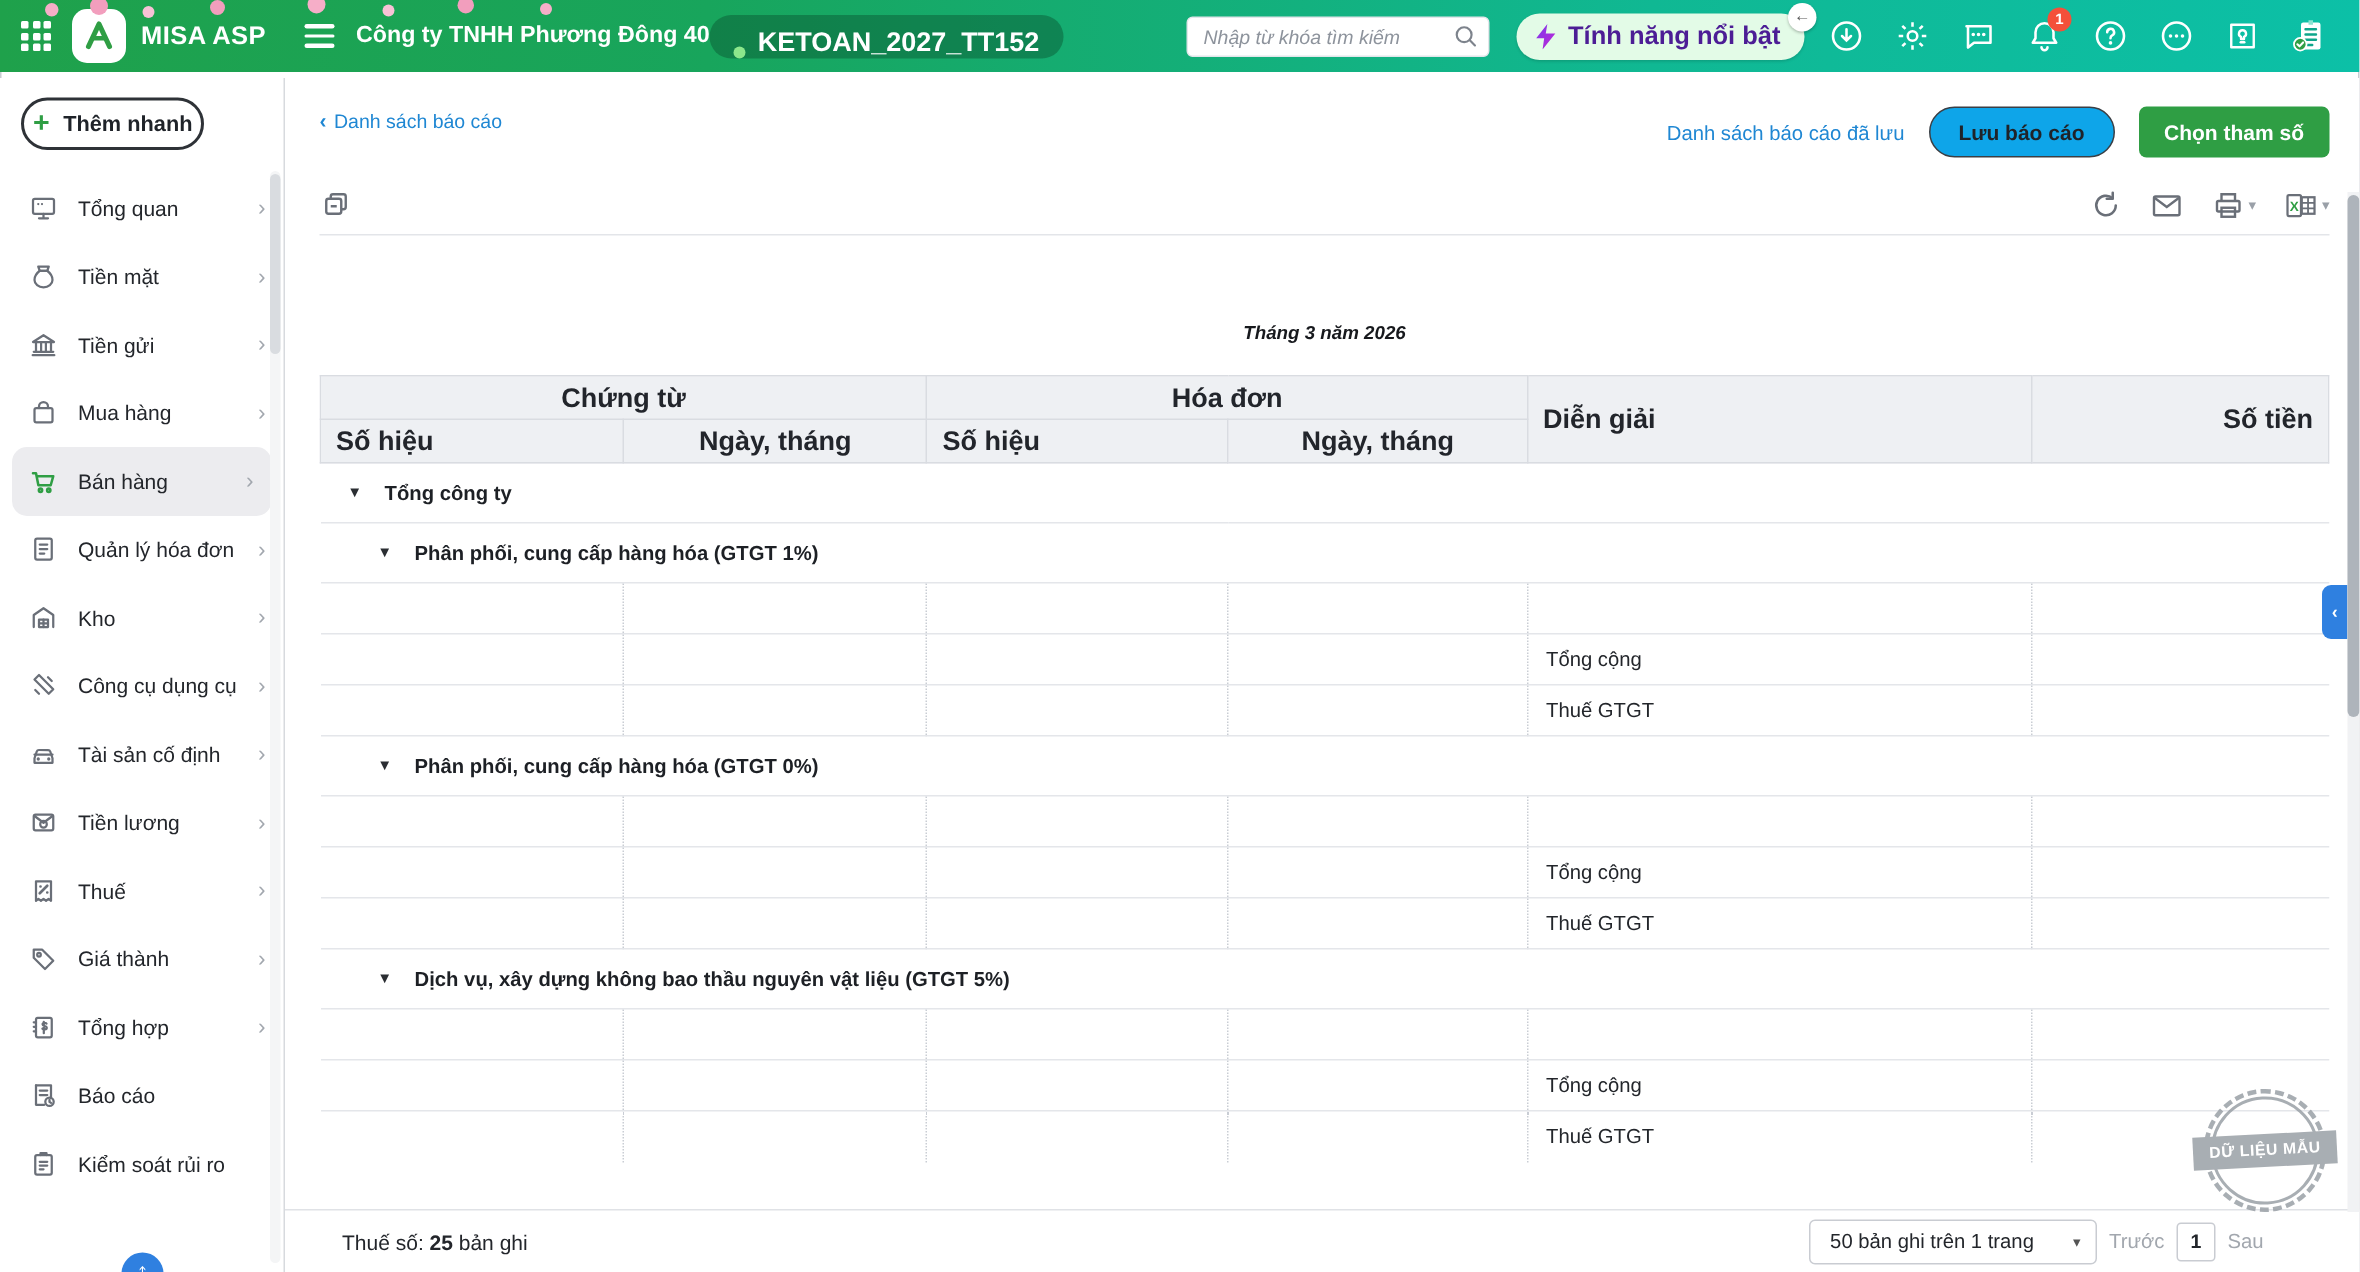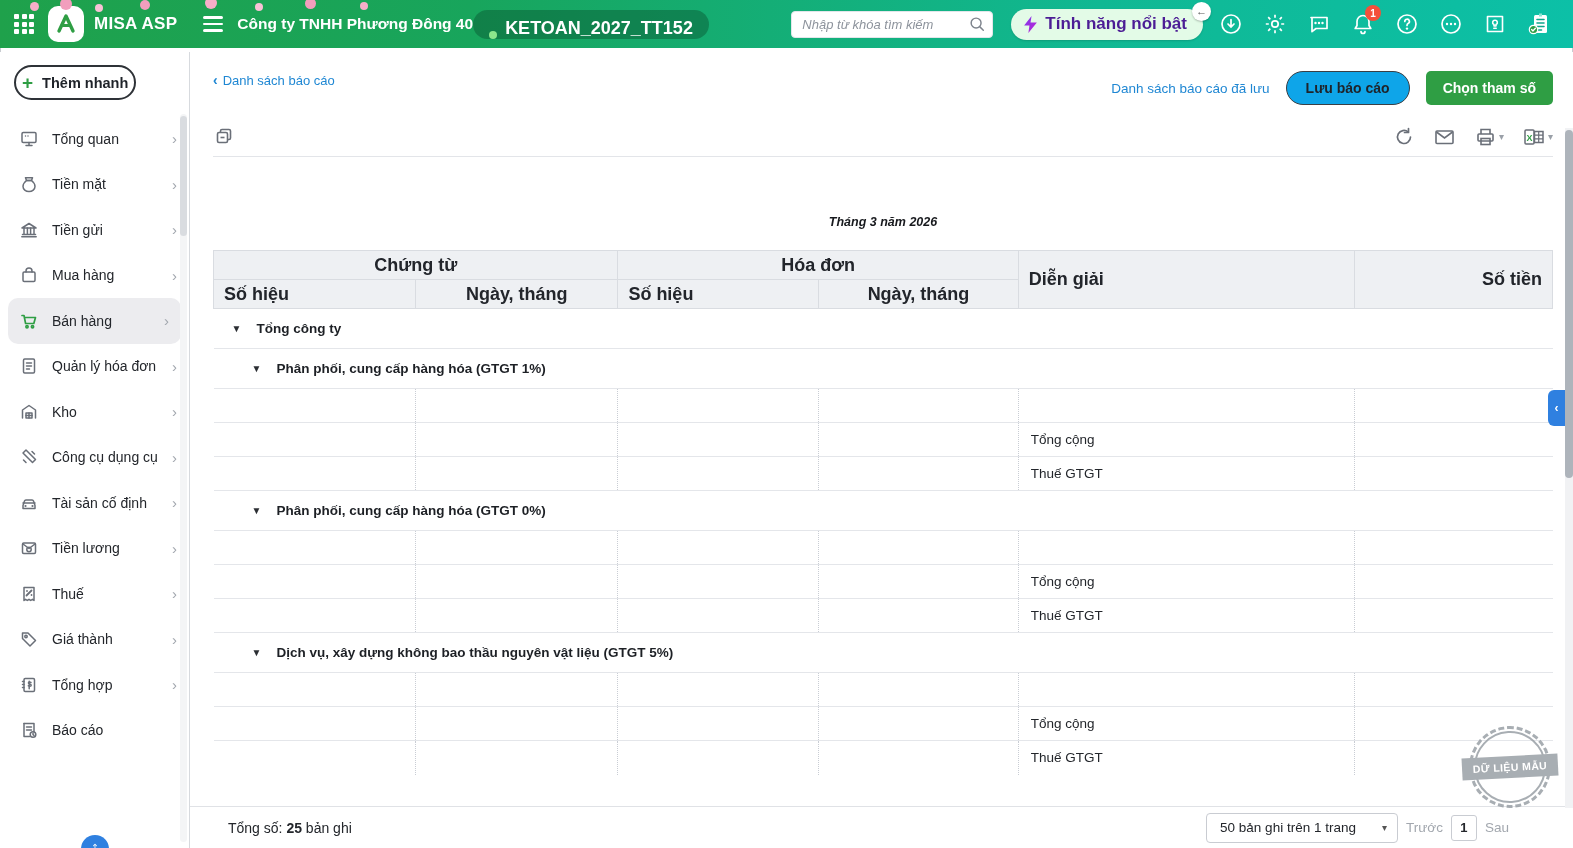--- a/index.html
+++ b/index.html
@@ -392,20 +392,30 @@
         <span class="mi-icon">
           <svg width="20" height="20" viewBox="0 0 20 20" fill="none" stroke="#6a6f78" stroke-width="1.5" stroke-linecap="round" stroke-linejoin="round">
             <path d="M5 3.5h10v8.5"></path>
             <path d="M5 3.5v13h5.5"></path>
             <path d="M7.5 7h5M7.5 10h5"></path>
             <circle cx="14" cy="14.5" r="2.8"></circle>
             <path d="M14 13.2v1.4l1 .7"></path>
           </svg>
         </span>
         <span class="mi-label">Báo cáo</span>
+      </div>
+      <div class="menu-item">
+        <span class="mi-icon">
+          <svg width="20" height="20" viewBox="0 0 20 20" fill="none" stroke="#6a6f78" stroke-width="1.5" stroke-linecap="round" stroke-linejoin="round">
+            <rect x="4.5" y="4" width="11" height="13" rx="1.2"></rect>
+            <path d="M8 4V2.8h4V4"></path>
+            <path d="M7.5 8.5h5M7.5 11h5M7.5 13.5h2.5"></path>
+          </svg>
+        </span>
+        <span class="mi-label">Kiểm soát rủi ro</span>
       </div>
     </nav>
   <div class="side-scroll">
       <div class="thumb"></div>
     </div>
   <div class="scroll-top-btn">⤴</div>
 </aside>
 
 <main class="content">
 
@@ -596,21 +606,21 @@
             <td class="data-cell"></td>
             <td class="data-cell">Thuế GTGT</td>
             <td class="data-cell"></td>
           </tr>
         </tbody>
     </table>
   </div>
 
   <div class="footer-bar">
     <span class="total-txt">
-      <span>Tổng số:</span>
+      <span>Thuế số:</span>
       <b>25</b>
       <span>bản ghi</span>
     </span>
     <div class="pager">
       <div class="page-size">
         <span>50 bản ghi trên 1 trang</span>
         <span class="caret">▾</span>
       </div>
       <span class="pg-lbl">Trước</span>
       <input class="pg-input" value="1" style="">

